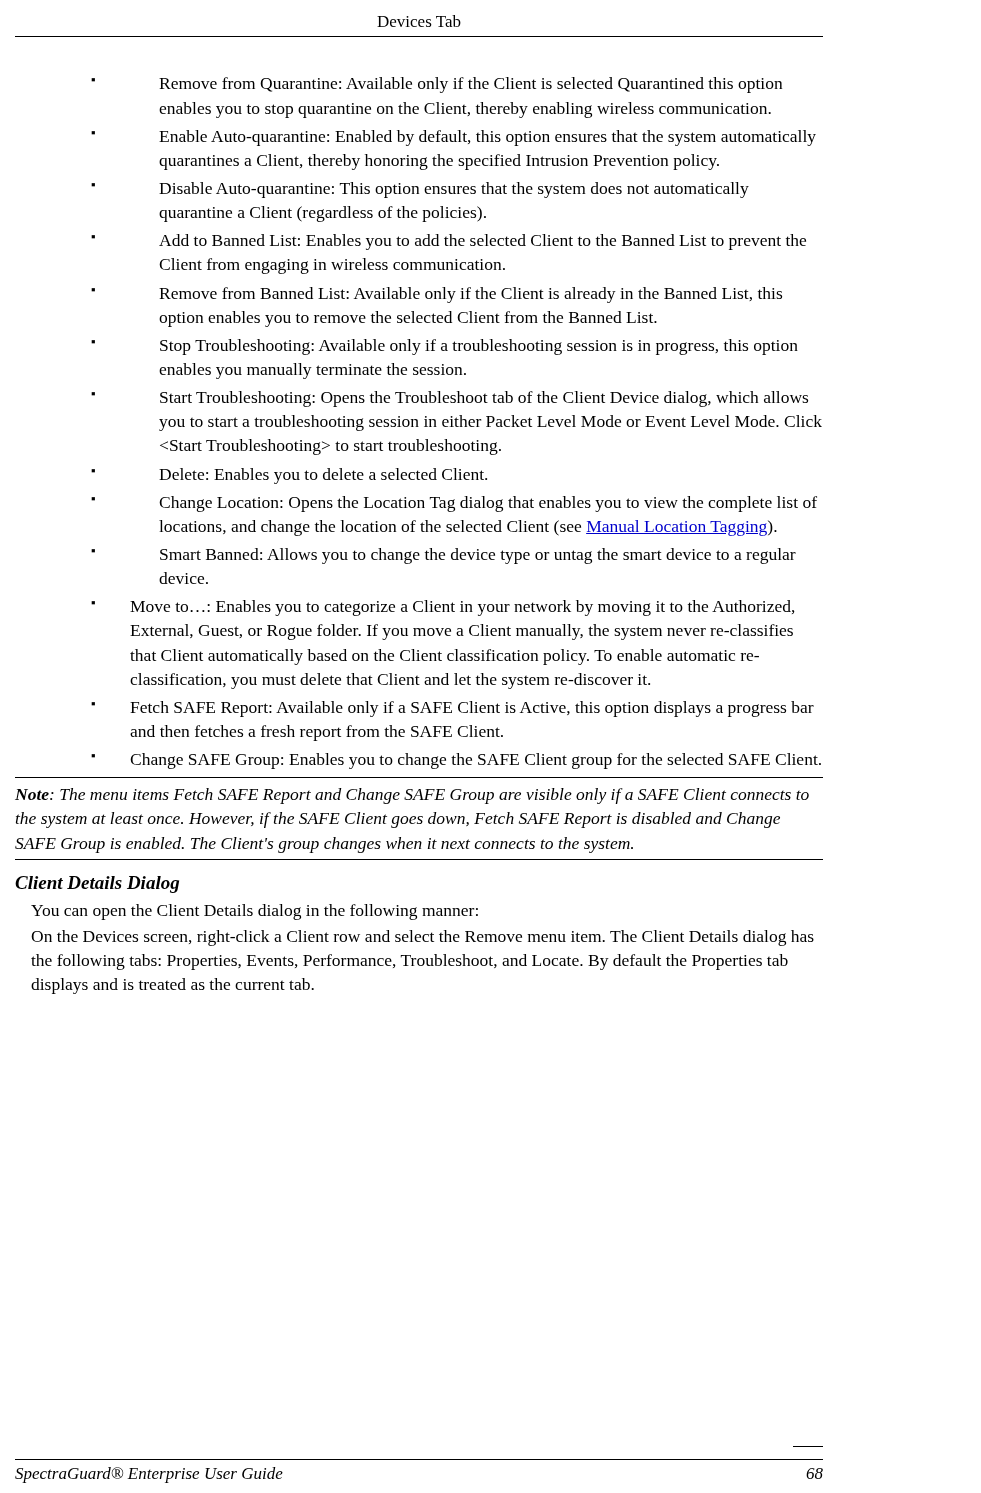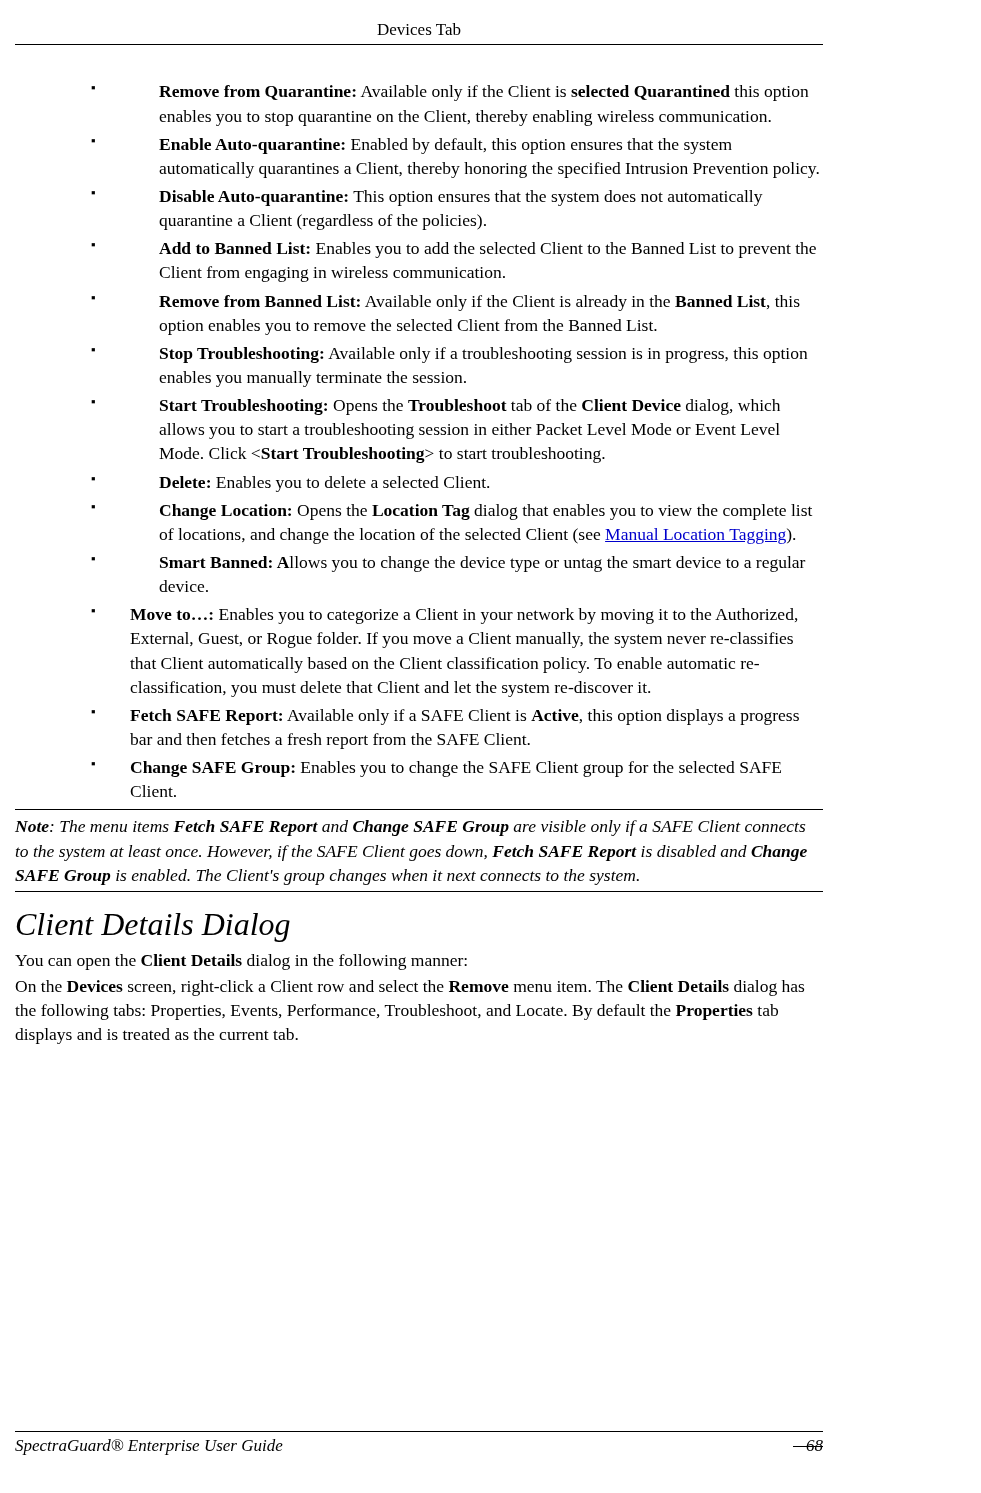--- a/index.html
+++ b/index.html
@@ -9,21 +9,21 @@
     color: #000;
     margin: 0;
     padding: 0;
     background: #fff;
   }
   .page {
     width: 838px;
     min-height: 1493px;
     box-sizing: border-box;
     position: relative;
-    padding: 12px 15px 0 15px;
+    padding: 4px 15px 0 15px;
   }
   .header {
     text-align: center;
     font-size: 17px;
     padding: 6px 0 3px 0;
     border-bottom: 1px solid #000;
     margin-bottom: 34px;
   }
   .content {
     padding: 0 0 0 0;
@@ -45,48 +45,48 @@
     top: 0;
     font-size: 13px;
   }
   ul.outer > li.indent2 {
     padding-left: 115px;
   }
   ul.outer > li.indent2::before {
     left: 76px;
   }
   .b {
-    font-weight: bold;
+    font-weight: normal;
   }
   a.link {
     color: #0000cc;
     text-decoration: underline;
   }
   .note-divider-top {
     border-top: 1px solid #000;
     margin-top: 6px;
   }
   .note-block {
     font-style: italic;
     padding: 4px 0 4px 0;
     border-bottom: 1px solid #000;
   }
   .note-block .nb { font-weight: bold; font-style: italic; }
   h2.section {
-    font-size: 32px;
+    font-size: 19px;
     font-style: italic;
-    font-weight: normal;
+    font-weight: bold;
     margin: 10px 0 2px 0;
   }
   .para {
-    margin: 0 0 2px 0;
+    margin: 0 0 2px 16px;
   }
   .footer {
     position: absolute;
-    bottom: 36px;
+    bottom: 8px;
     left: 15px;
     right: 15px;
   }
   .footer-line {
     border-top: 1px solid #000;
     padding-top: 2px;
     display: flex;
     justify-content: space-between;
     font-style: italic;
     font-size: 17px;

